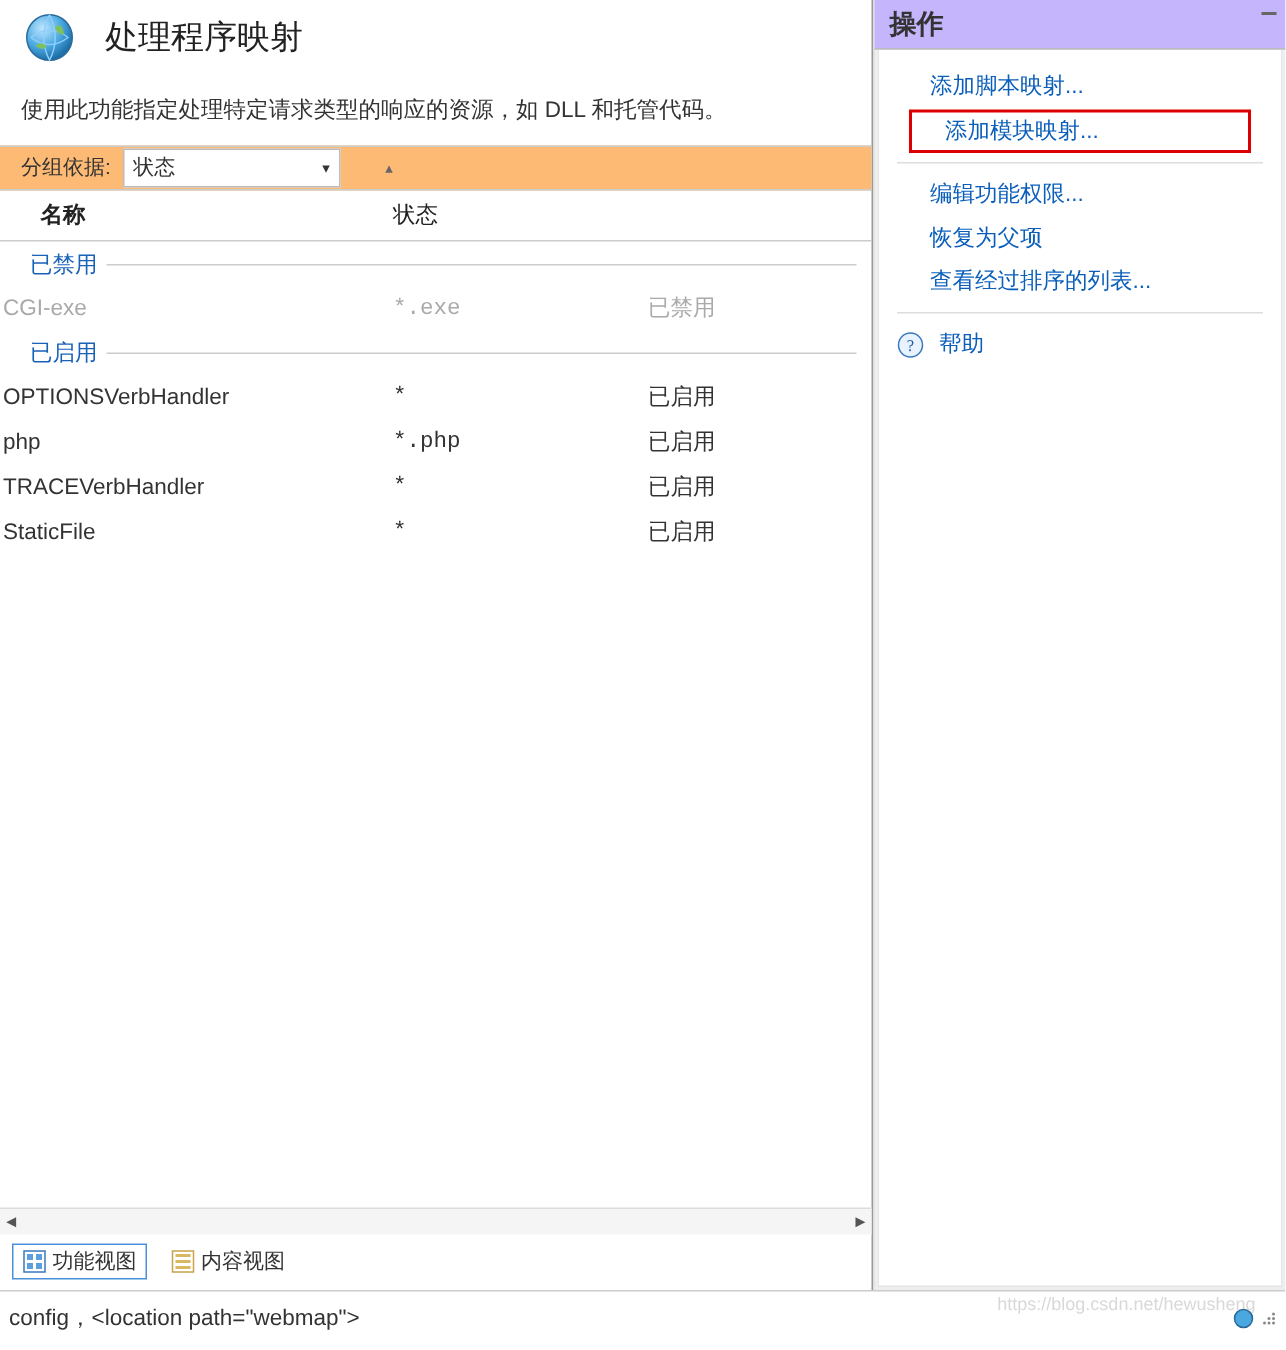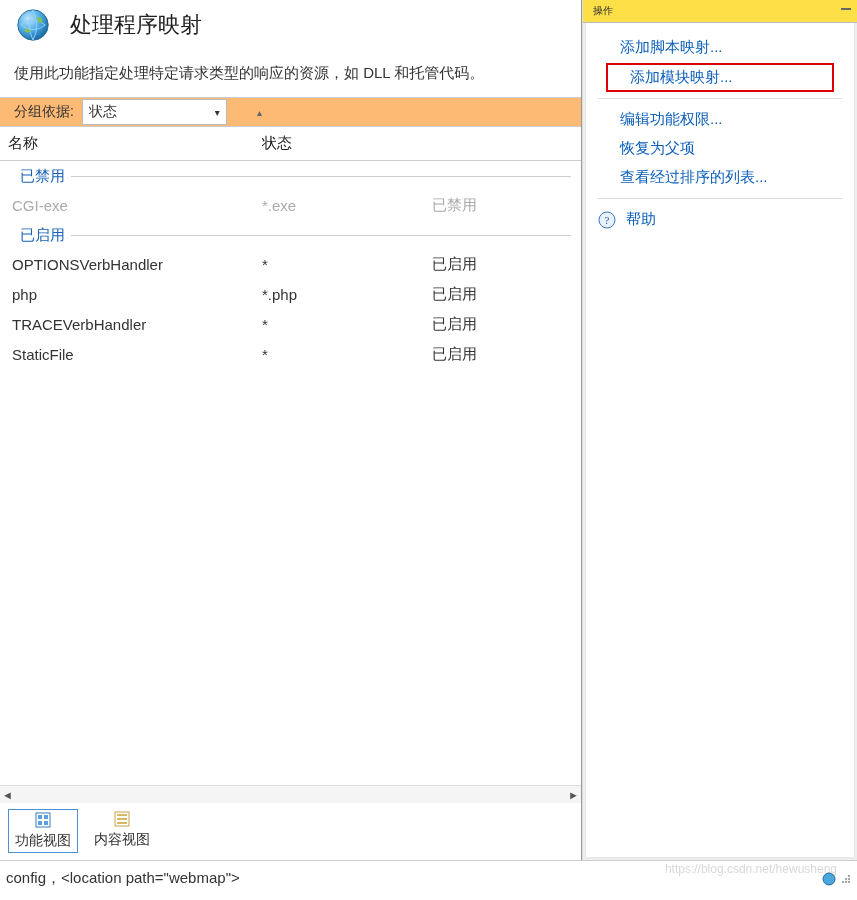--- a/index.html
+++ b/index.html
@@ -81,21 +81,21 @@
     color: #666;
   }
   .col-headers {
     display: flex;
     border-bottom: 1px solid #ccc;
     height: 34px;
     align-items: center;
     font-size: 15px;
     color: #222;
   }
-  .col-name { width: 262px; padding-left: 8px; text-align:left;}
+  .col-name { width: 262px; padding-left: 27px; text-align:left;font-weight:bold;}
   .col-path { width: 170px; text-align:left;}
   .col-state { width: 120px; text-align:left;}
   .listbox {
     flex: 1;
     overflow: auto;
     position: relative;
   }
   .grp {
     padding: 6px 0 4px 20px;
     display: flex;
@@ -111,22 +111,22 @@
     height: 1px;
     background: #ccc;
     margin-right: 10px;
   }
   .row {
     display: flex;
     height: 30px;
     align-items: center;
     font-size: 15px;
   }
-  .row .c1 { width: 262px; padding-left: 12px; text-align:left;}
-  .row .c2 { width: 170px; text-align:left;}
+  .row .c1 { width: 262px; padding-left: 2px; text-align:left;}
+  .row .c2 { width: 170px; text-align:left;font-family:Liberation Mono, monospace;}
   .row .c3 { width: 120px; text-align:left;}
   .row.disabled { color: #aaa; }
   .hscroll {
     height: 18px;
     border-top: 1px solid #ddd;
     display: flex;
     justify-content: space-between;
     align-items: center;
     padding: 0 2px;
     background: #f5f5f5;
@@ -138,21 +138,20 @@
     padding: 6px 8px;
     gap: 10px;
     font-size: 14px;
     border-bottom: 1px solid transparent;
   }
   .tab {
     display: flex;
     align-items: center;
     gap: 4px;
     padding: 2px 6px;
-    flex-direction: column;
   }
   .tab.active {
     border: 1px solid #4a90d9;
   }
   .tab-icon {
     width: 16px; height: 16px;
   }
   .statusbar {
     border-top: 1px solid #ccc;
     padding: 6px 6px;
@@ -167,25 +166,25 @@
   
   
   .side {
     width: 275px;
     background: #eee;
     display: flex;
     flex-direction: column;
     border-left: 1px solid #ddd;
   }
   .side-header {
-    background: #fde047;
+    background: #c4b5fd;
     border-bottom: 1px solid #bbb;
     padding: 4px 10px;
-    font-weight: 400;
-    font-size: 10px;
+    font-weight: 700;
+    font-size: 18px;
     color: #333;
     position: relative;
   }
   .side-header::after{
     content:"";
     position:absolute; right:6px; top:8px;
     width:10px; height:2px; background:#666;
   }
   .side-body {
     background: #fff;

